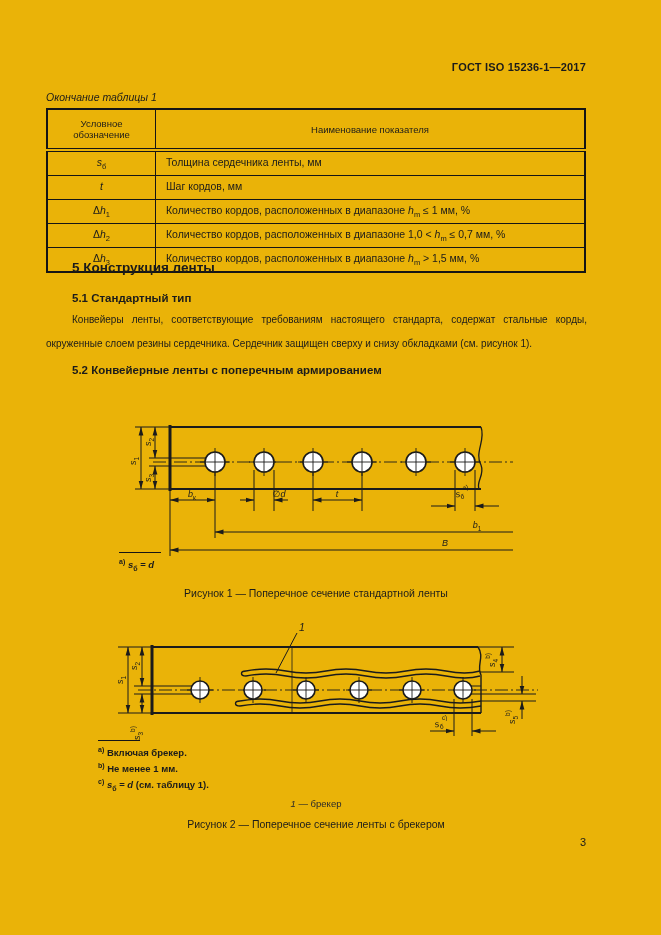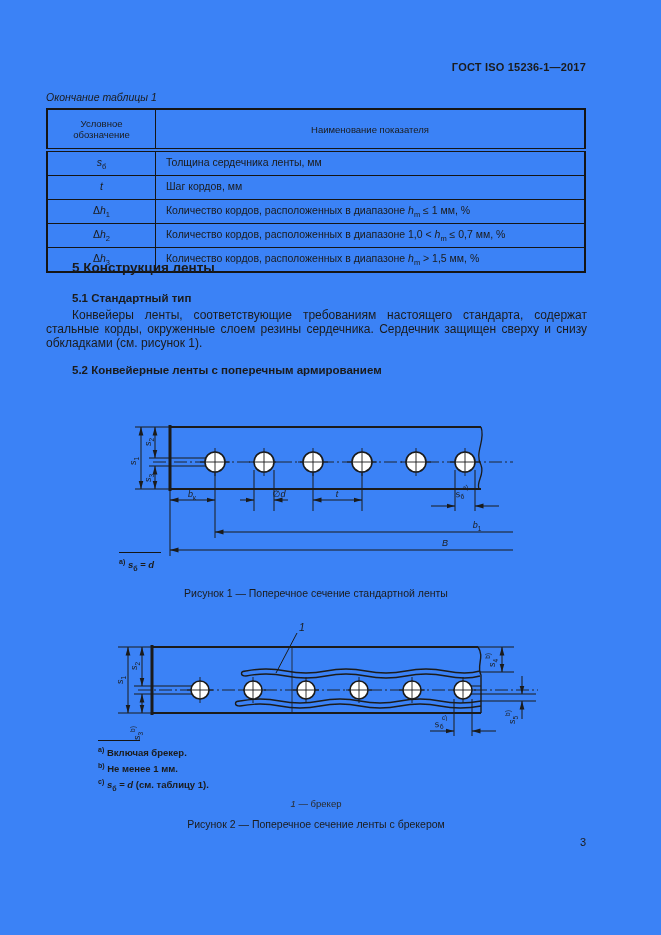--- a/index.html
+++ b/index.html
@@ -1,35 +1,35 @@
 <!DOCTYPE html>
 <html><head>
 <meta charset="utf-8">
 <style>
   html,body{margin:0;padding:0;background:#fff;}
-  .page{position:relative;width:661px;height:935px;background:#3b82f6;overflow:hidden;
+  .page{position:relative;width:661px;height:935px;background:#eab308;overflow:hidden;
         font-family:"Liberation Sans",sans-serif;color:#1b1b1b;}
   .doc-header{position:absolute;top:61px;left:46px;width:540px;text-align:right;
               font-weight:bold;font-size:11px;letter-spacing:.2px;}
   .table-note{position:absolute;top:91px;left:46px;font-style:italic;font-size:10.5px;}
   table.gost{position:absolute;top:108px;left:46px;width:540px;border-collapse:collapse;
              table-layout:fixed;}
   table.gost{border:2.4px solid #151515;}
   table.gost th,table.gost td{border:1.7px solid #151515;}
   table.gost th{height:34px;font-weight:normal;font-size:9.5px;text-align:center;
                 vertical-align:middle;padding:2px 6px;}
   table.gost thead th{border-bottom:4.5px double #151515;}
   table.gost td{height:21px;font-size:10.5px;vertical-align:middle;}
   td.c1{width:95px;text-align:center;}
   td.c2{padding-left:10px;}
   table.gost sub{font-size:7.5px;}
   .h5{position:absolute;top:260px;left:72px;font-size:13.5px;font-weight:bold;}
   .h51{position:absolute;top:292px;left:72px;font-size:11.5px;font-weight:bold;}
   .h52{position:absolute;top:364px;left:72px;font-size:11.5px;font-weight:bold;}
-  .para{position:absolute;left:46px;width:541px;font-size:12px;line-height:14px;
+  .para{position:absolute;left:46px;width:541px;font-size:10px;line-height:24px;
         text-align:justify;text-indent:26px;}
   .p51{top:308px;}
   .p52{top:382px;}
   .figsvg{position:absolute;}
   .fig1{top:420px;left:95px;}
   .fig2{top:614px;left:90px;}
   .fn-block{position:absolute;font-size:9.5px;font-weight:bold;line-height:13px;}
   .fn1{top:552px;left:119px;}
   .fn2{top:740px;left:98px;}
   .fn-rule{width:42px;border-top:1.5px solid #151515;margin-bottom:2px;}

